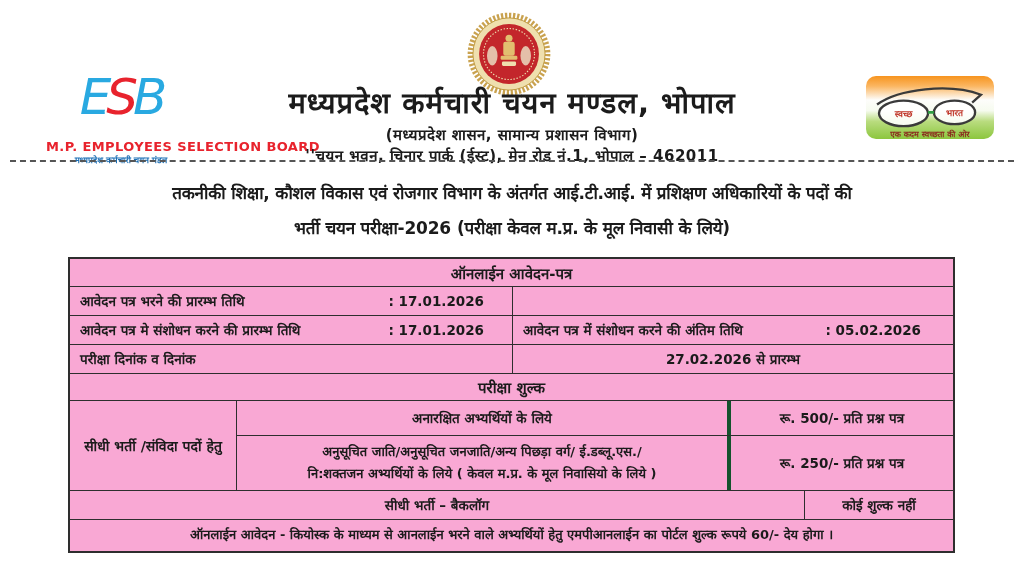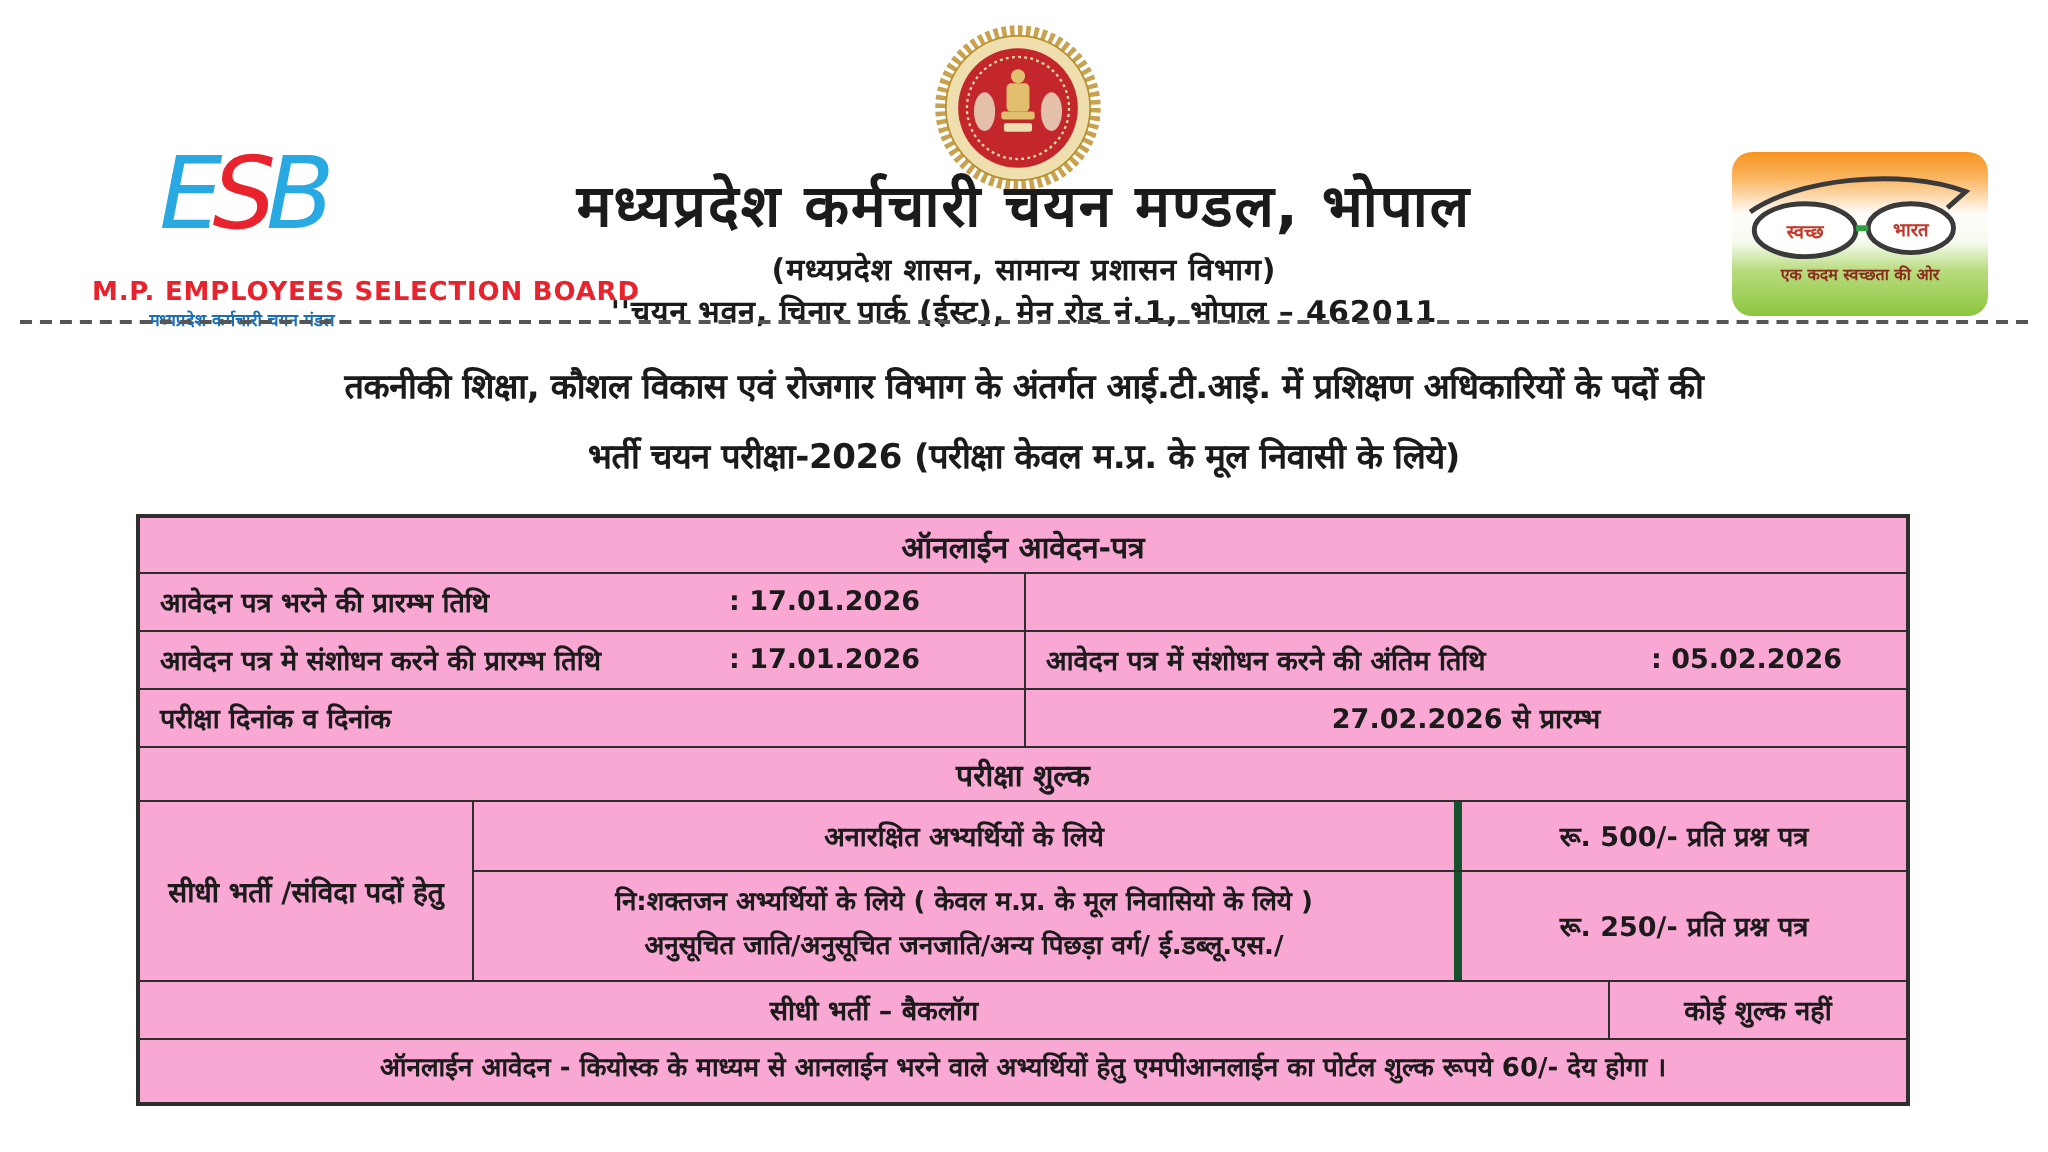--- a/index.html
+++ b/index.html
@@ -22,21 +22,21 @@
   .esb-cap-hi { font-size:8.5px; font-weight:bold; color:#1c6fb5; white-space:nowrap; }
 
   .emblem { position:absolute; left:465px; top:10px; width:88px; height:88px; }
 
   .org-block { position:absolute; left:0; top:82px; width:100%; text-align:center; }
   .org-name { font-size:29px; font-weight:bold; letter-spacing:1px; white-space:nowrap; }
   .org-dept { font-size:15px; font-weight:bold; margin-top:3px; letter-spacing:.5px; white-space:nowrap; }
   .org-addr { font-size:15px; font-weight:bold; margin-top:1px; letter-spacing:.5px; white-space:nowrap; }
 
   .swachh-logo {
-    position:absolute; right:30px; top:76px; width:128px; height:82px;
+    position:absolute; right:30px; top:76px; width:128px; height:63px;
     border-radius:10px; overflow:hidden;
     background:linear-gradient(180deg,#f7941e 0%,#fbb661 16%,#fdfdfb 38%,#f6fbef 55%,#b9dc7f 72%,#8cc63e 100%);
     display:flex; flex-direction:column; align-items:center; padding-top:5px;
   }
   .swachh-tagline { font-size:8px; font-weight:bold; color:#8a2b1e; margin-top:-4px; white-space:nowrap; }
 
   .dashed-sep { position:absolute; top:160px; left:10px; right:10px; border-top:2.5px dashed #555; }
 
   
   .title-block { position:absolute; top:181px; left:0; width:100%; text-align:center; font-weight:bold; }
@@ -48,21 +48,21 @@
   .doc-table {
     position:absolute; left:68px; top:257px; width:887px;
     border:2px solid #2e2e2e; font-size:13.5px; font-weight:bold; background:#f9a8d4;
   }
   .bt { border-top:1px solid #2e2e2e; }
   .t-head { min-height:27px; display:flex; align-items:center; justify-content:center; font-size:15px; }
   .t-row { display:flex; }
   .date-left  { width:443px; border-right:1px solid #2e2e2e; min-height:28px; display:flex; align-items:center; padding:0 10px; }
   .date-right { flex:1; min-height:28px; display:flex; align-items:center; padding:0 10px; }
   .d-label { flex:1; white-space:nowrap; }
-  .d-value { white-space:nowrap; margin-right:42px; }
+  .d-value { white-space:nowrap; margin-right:18px; }
   .date-right .d-value { margin-right:22px; }
   .exam-right { flex:1; display:flex; align-items:center; justify-content:center; }
 
   .fee-wrap { display:flex; }
   .fee-group { width:167px; border-right:1px solid #2e2e2e; display:flex; align-items:center; justify-content:center; text-align:center; padding:0 10px; font-size:14px; }
   .fee-rows { flex:1; }
   .fee-row { display:flex; }
   .fee-cat { width:494px; border-right:4px solid #14532d; display:flex; flex-direction:column; align-items:center; justify-content:center; text-align:center; padding:0 6px; }
   .fee-amt { flex:1; display:flex; align-items:center; justify-content:center; white-space:nowrap; }
   .fee-row.r1 { min-height:34px; }
@@ -164,22 +164,22 @@
 
     <div class="fee-wrap bt">
       <div class="fee-group">सीधी भर्ती /संविदा पदों हेतु</div>
       <div class="fee-rows">
         <div class="fee-row r1">
           <div class="fee-cat">अनारक्षित अभ्यर्थियों के लिये</div>
           <div class="fee-amt">रू. 500/- प्रति प्रश्न पत्र</div>
         </div>
         <div class="fee-row r2 bt">
           <div class="fee-cat">
+            <span class="l">अनुसूचित जाति/अनुसूचित जनजाति/अन्य पिछड़ा वर्ग/ ई.डब्लू.एस./</span>
             <span class="l"><b>नि:शक्तजन</b><span> अभ्यर्थियों के लिये ( केवल म.प्र. के मूल निवासियो के लिये )</span></span>
-            <span class="l">अनुसूचित जाति/अनुसूचित जनजाति/अन्य पिछड़ा वर्ग/ ई.डब्लू.एस./</span>
           </div>
           <div class="fee-amt">रू. 250/- प्रति प्रश्न पत्र</div>
         </div>
       </div>
     </div>
 
     <div class="t-row bt">
       <div class="backlog-left">सीधी भर्ती – बैकलॉग</div>
       <div class="backlog-right">कोई शुल्क नहीं</div>
     </div>

